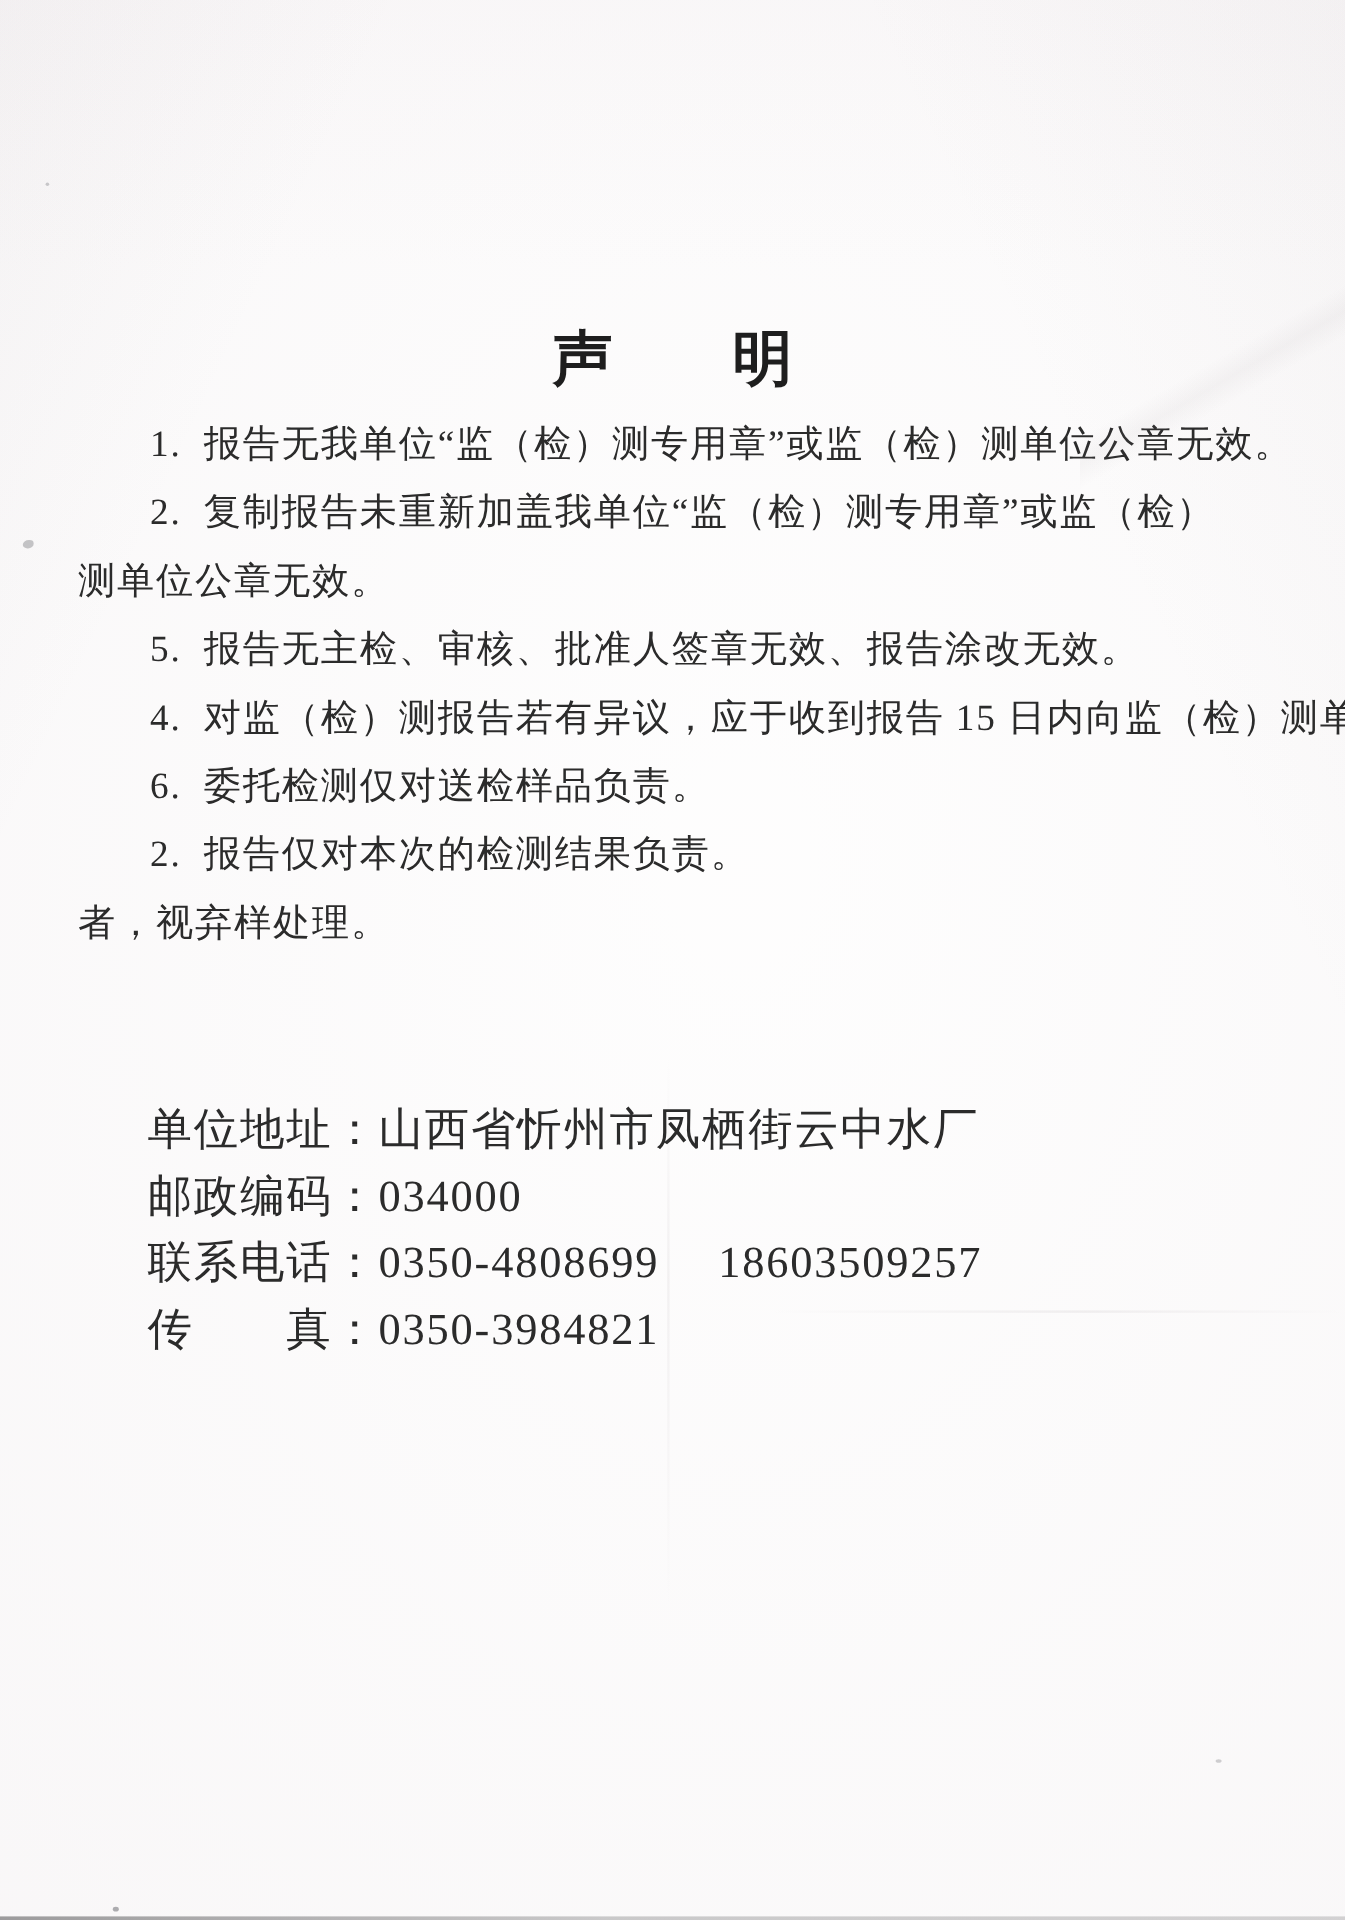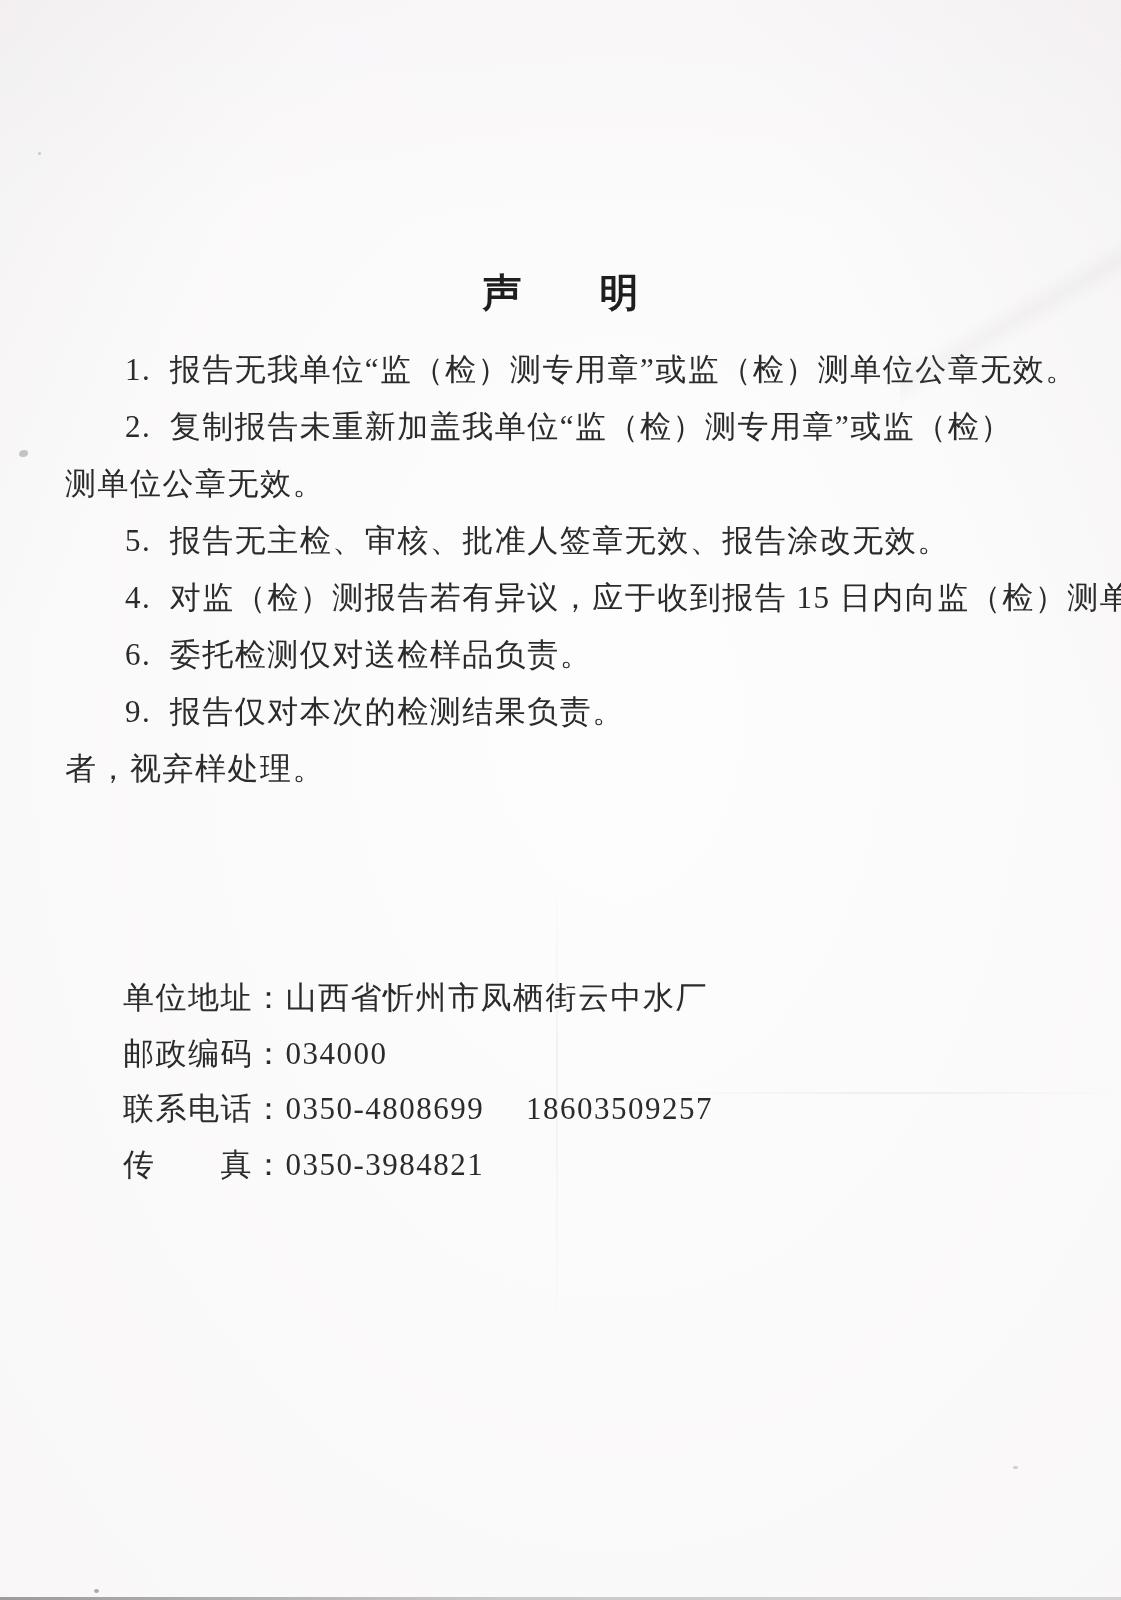--- a/index.html
+++ b/index.html
@@ -42,59 +42,59 @@
   .speck { position: absolute; border-radius: 50%; background: rgba(110,110,115,0.55); pointer-events: none; }
   .speck-1 { left: 19px;  top: 450px;  width: 9px; height: 7px; background: rgba(130,130,135,0.45); border-radius: 60% 40% 55% 45%; }
   .speck-2 { left: 94px;  top: 1589px; width: 5px; height: 4px; }
   .speck-3 { left: 38px;  top: 152px;  width: 3px; height: 3px; background: rgba(130,130,135,0.4); }
   .speck-4 { left: 1013px; top: 1466px; width: 5px; height: 3px; background: rgba(140,140,145,0.4); }
 
   .doc-title {
     position: absolute;
     top: 266px; left: 0; width: 100%;
     text-align: center;
-    font-size: 39px;
+    font-size: 50px;
     font-weight: bold;
     color: #1e1e1e;
     white-space: pre;
   }
 
   .body-lines {
     position: absolute;
     top: 341px; left: 65px; width: 995px;
     font-size: 31px;
     line-height: 57px;
     letter-spacing: 1.5px;
   }
   .line { white-space: pre; }
   .line.indent { padding-left: 60px; }
 
   .contact-block {
     position: absolute;
-    top: 970px; left: 123px; width: 900px;
-    font-size: 31px;
+    top: 914px; left: 123px; width: 900px;
+    font-size: 37px;
     line-height: 55.5px;
     letter-spacing: 1.5px;
   }
 </style>
 </head>
 <body>
 
 <div class="page">
 
   <div class="doc-title">声　　明</div>
 
   <div class="body-lines">
     <div class="line indent">1.  报告无我单位“监（检）测专用章”或监（检）测单位公章无效。</div>
     <div class="line indent">2.  复制报告未重新加盖我单位“监（检）测专用章”或监（检）</div>
     <div class="line">测单位公章无效。</div>
     <div class="line indent">5.  报告无主检、审核、批准人签章无效、报告涂改无效。</div>
     <div class="line indent">4.  对监（检）测报告若有异议，应于收到报告 15 日内向监（检）测单位</div>
     <div class="line indent">6.  委托检测仅对送检样品负责。</div>
-    <div class="line indent">9.  报告仅对本次的检测结果负责。</div>
+    <div class="line indent">2.  报告仅对本次的检测结果负责。</div>
     <div class="line">者，视弃样处理。</div>
   </div>
 
   <div class="contact-block">
     <div class="line">单位地址：山西省忻州市凤栖街云中水厂</div>
     <div class="line">邮政编码：034000</div>
     <div class="line">联系电话：0350-4808699　 18603509257</div>
     <div class="line">传　　真：0350-3984821</div>
   </div>
 

